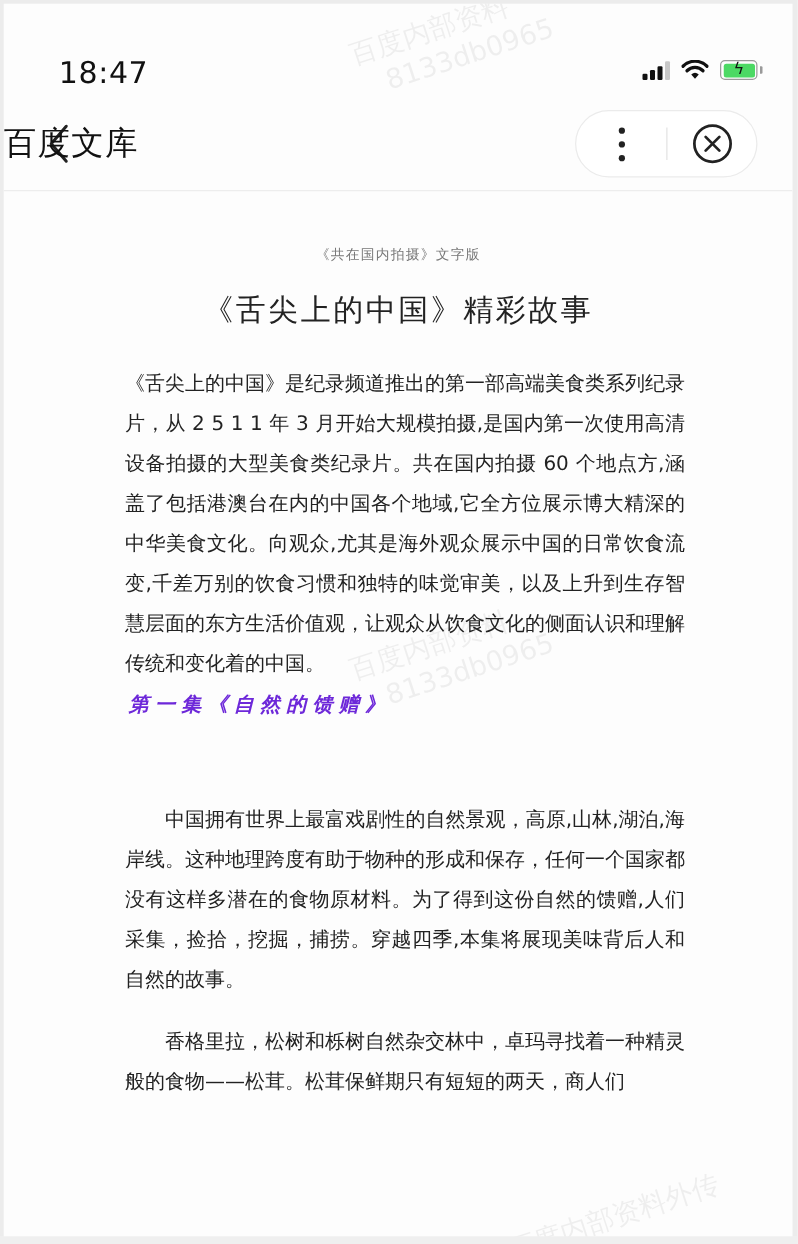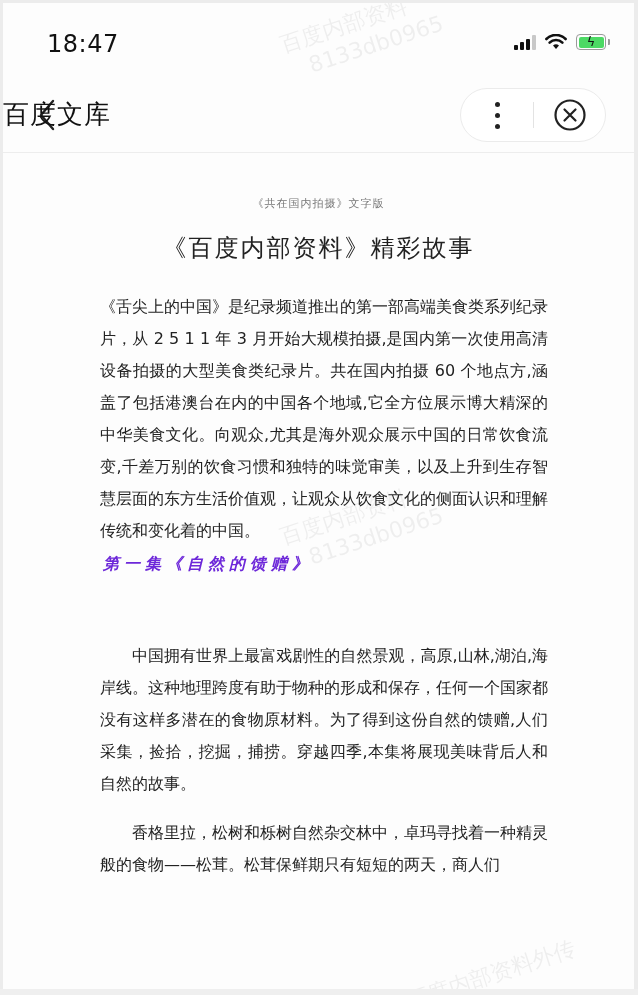--- a/index.html
+++ b/index.html
@@ -9,21 +9,21 @@
       font-family: "DejaVu Sans", "Liberation Sans", sans-serif;
     }
     .frame {
       position: absolute; left: 3px; top: 3px;
       width: 631px; height: 989px;
       background: #fdfdfd;
       overflow: hidden;
     }
     
     .status-bar {
-      position: absolute; left: 0; top: 1px; width: 100%; height: 72px;
+      position: absolute; left: 0; top: 15px; width: 100%; height: 72px;
     }
     .status-time {
       position: absolute; left: 44px; top: 26px;
       font-size: 24px; font-weight: 500; color: #111; letter-spacing: 0.5px;
     }
     .status-icons {
       position: absolute; right: 28px; top: 30px;
       display: flex; align-items: center; gap: 9px;
     }
     .signal { display: flex; align-items: flex-end; gap: 2px; height: 16px; }
@@ -166,21 +166,21 @@
         <svg width="34" height="34" viewBox="0 0 34 34">
           <circle cx="17" cy="17" r="14.5" stroke="#222" stroke-width="2.2" fill="none"></circle>
           <path d="M11.5 11.5 L22.5 22.5 M22.5 11.5 L11.5 22.5" stroke="#222" stroke-width="2.2" stroke-linecap="round"></path>
         </svg>
       </div>
     </div>
   </div>
 
   <div class="doc">
     <div class="doc-header-small">《共在国内拍摄》文字版</div>
-    <div class="doc-title">《百度内部资料》精彩故事</div>
+    <div class="doc-title">《舌尖上的中国》精彩故事</div>
     <p class="doc-body p1">《舌尖上的中国》是纪录频道推出的第一部高端美食类系列纪录片，从 2 5 1 1 年 3 月开始大规模拍摄,是国内第一次使用高清设备拍摄的大型美食类纪录片。共在国内拍摄 60 个地点方,涵盖了包括港澳台在内的中国各个地域,它全方位展示博大精深的中华美食文化。向观众,尤其是海外观众展示中国的日常饮食流变,千差万别的饮食习惯和独特的味觉审美，以及上升到生存智慧层面的东方生活价值观，让观众从饮食文化的侧面认识和理解传统和变化着的中国。</p>
     <div class="section-heading">第一集《自然的馈赠》</div>
     <p class="doc-body p2">中国拥有世界上最富戏剧性的自然景观，高原,山林,湖泊,海岸线。这种地理跨度有助于物种的形成和保存，任何一个国家都没有这样多潜在的食物原材料。为了得到这份自然的馈赠,人们采集，捡拾，挖掘，捕捞。穿越四季,本集将展现美味背后人和自然的故事。</p>
     <p class="doc-body p3">香格里拉，松树和栎树自然杂交林中，卓玛寻找着一种精灵般的食物——松茸。松茸保鲜期只有短短的两天，商人们</p>
   </div>
 
 </div>
 <div class="bottom-strip"></div>
 
 </body></html>

